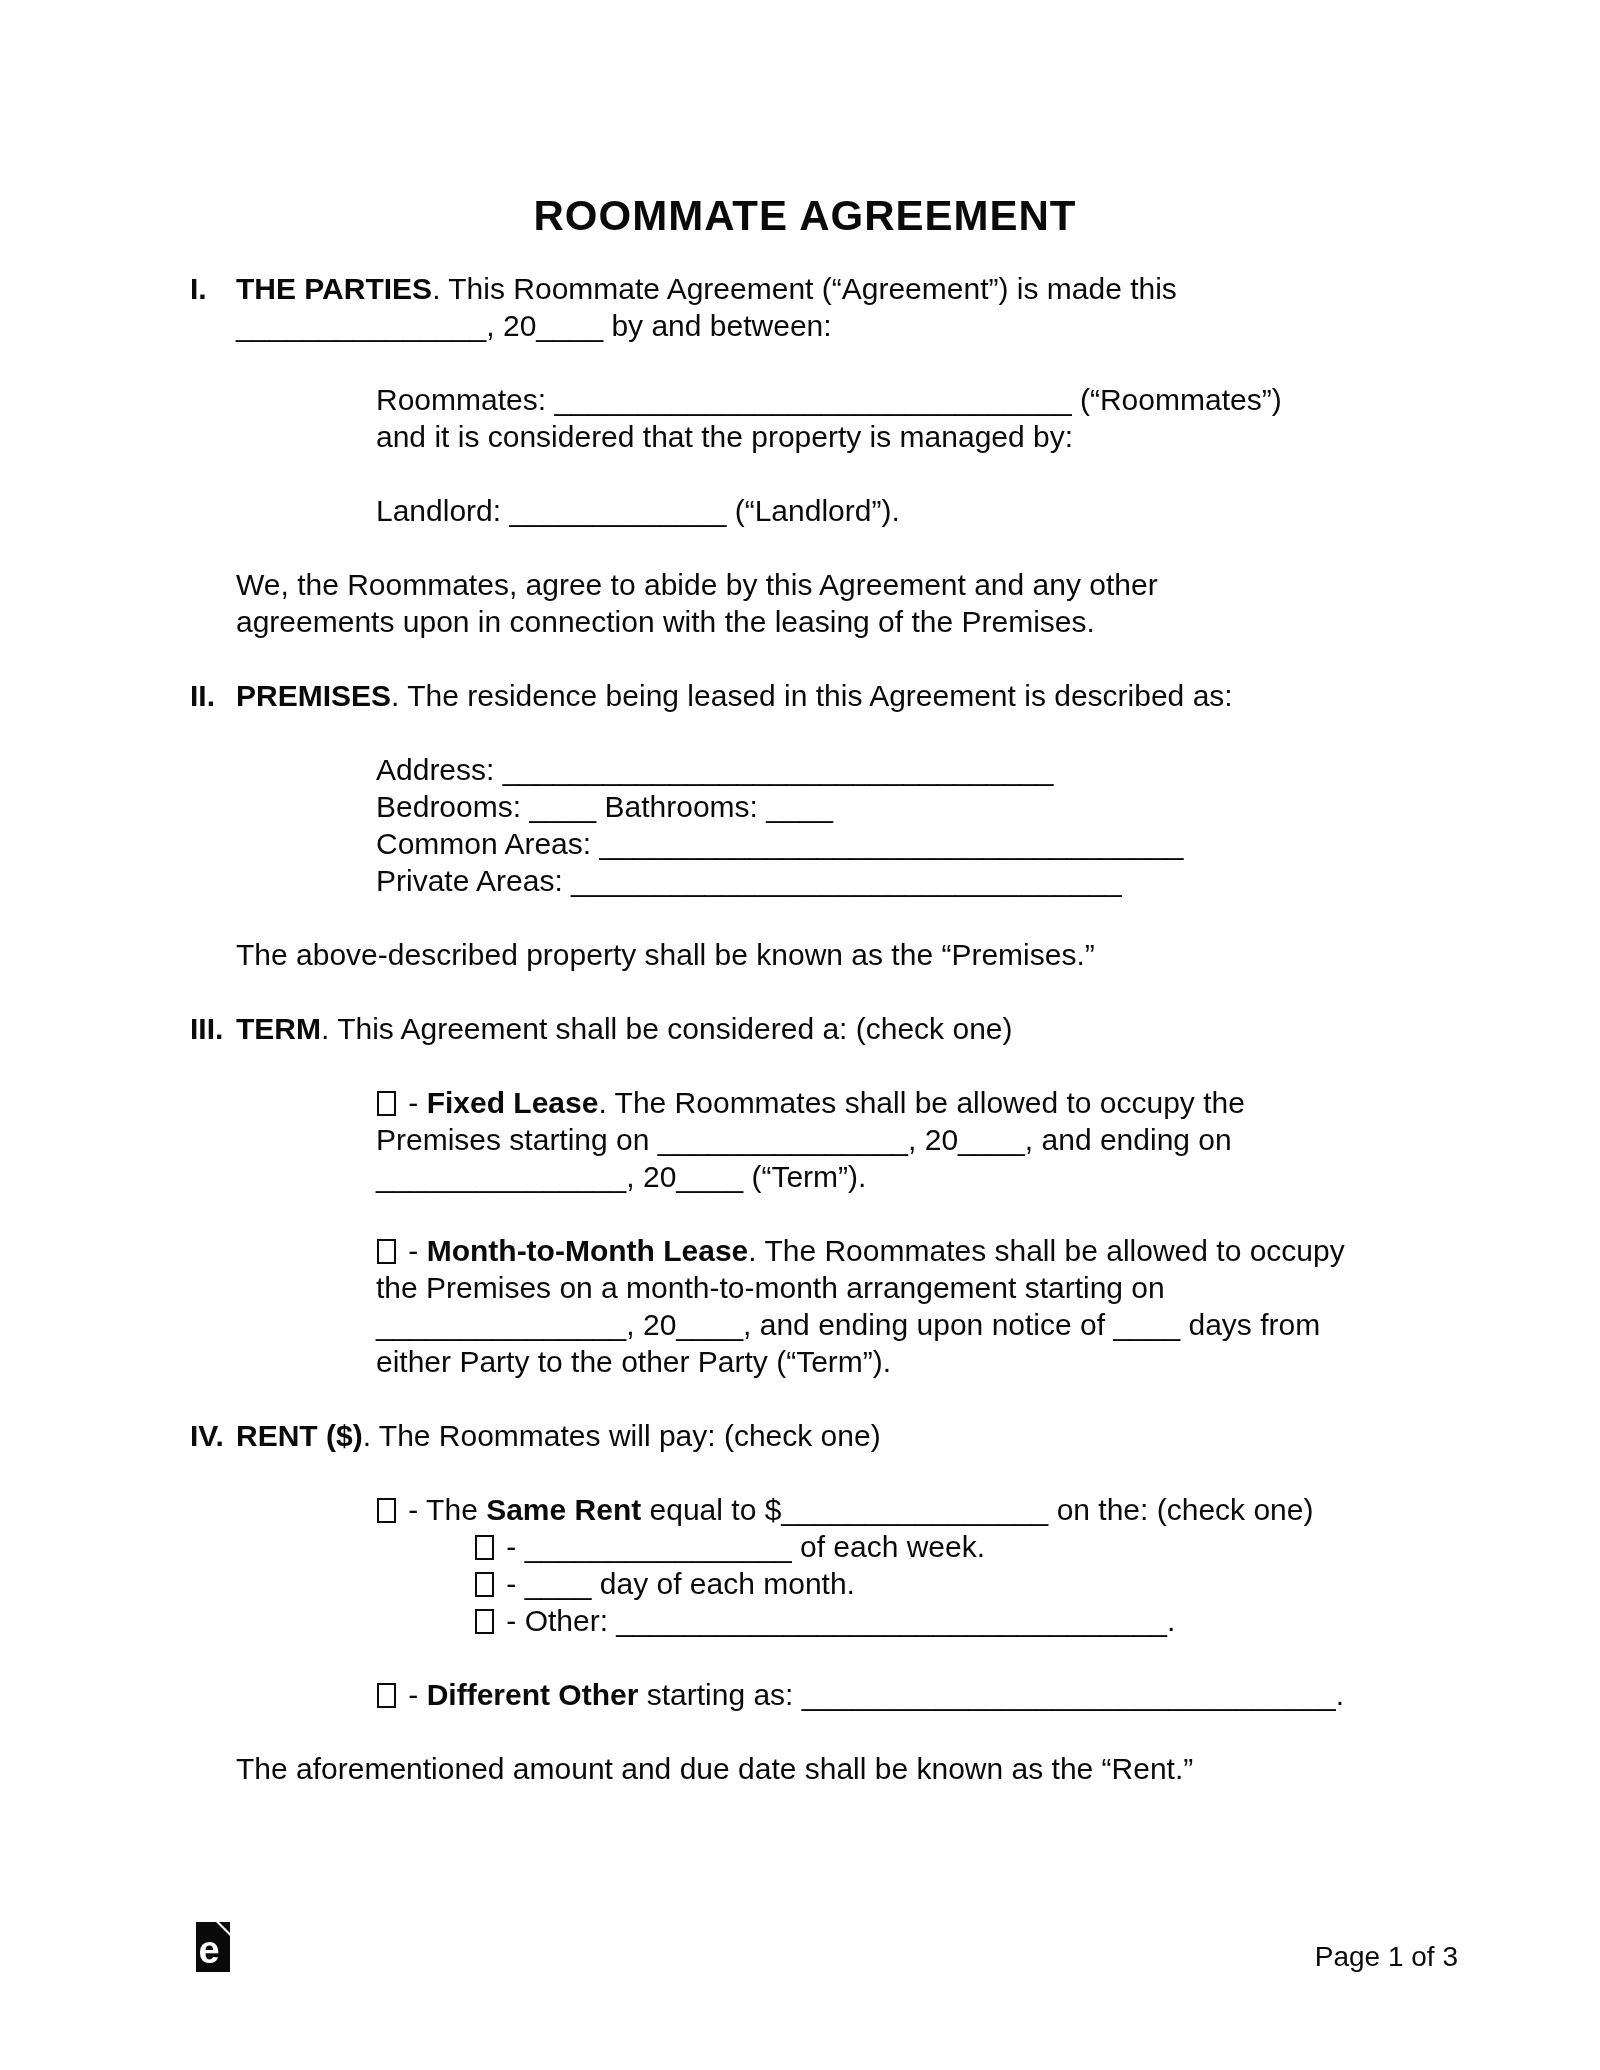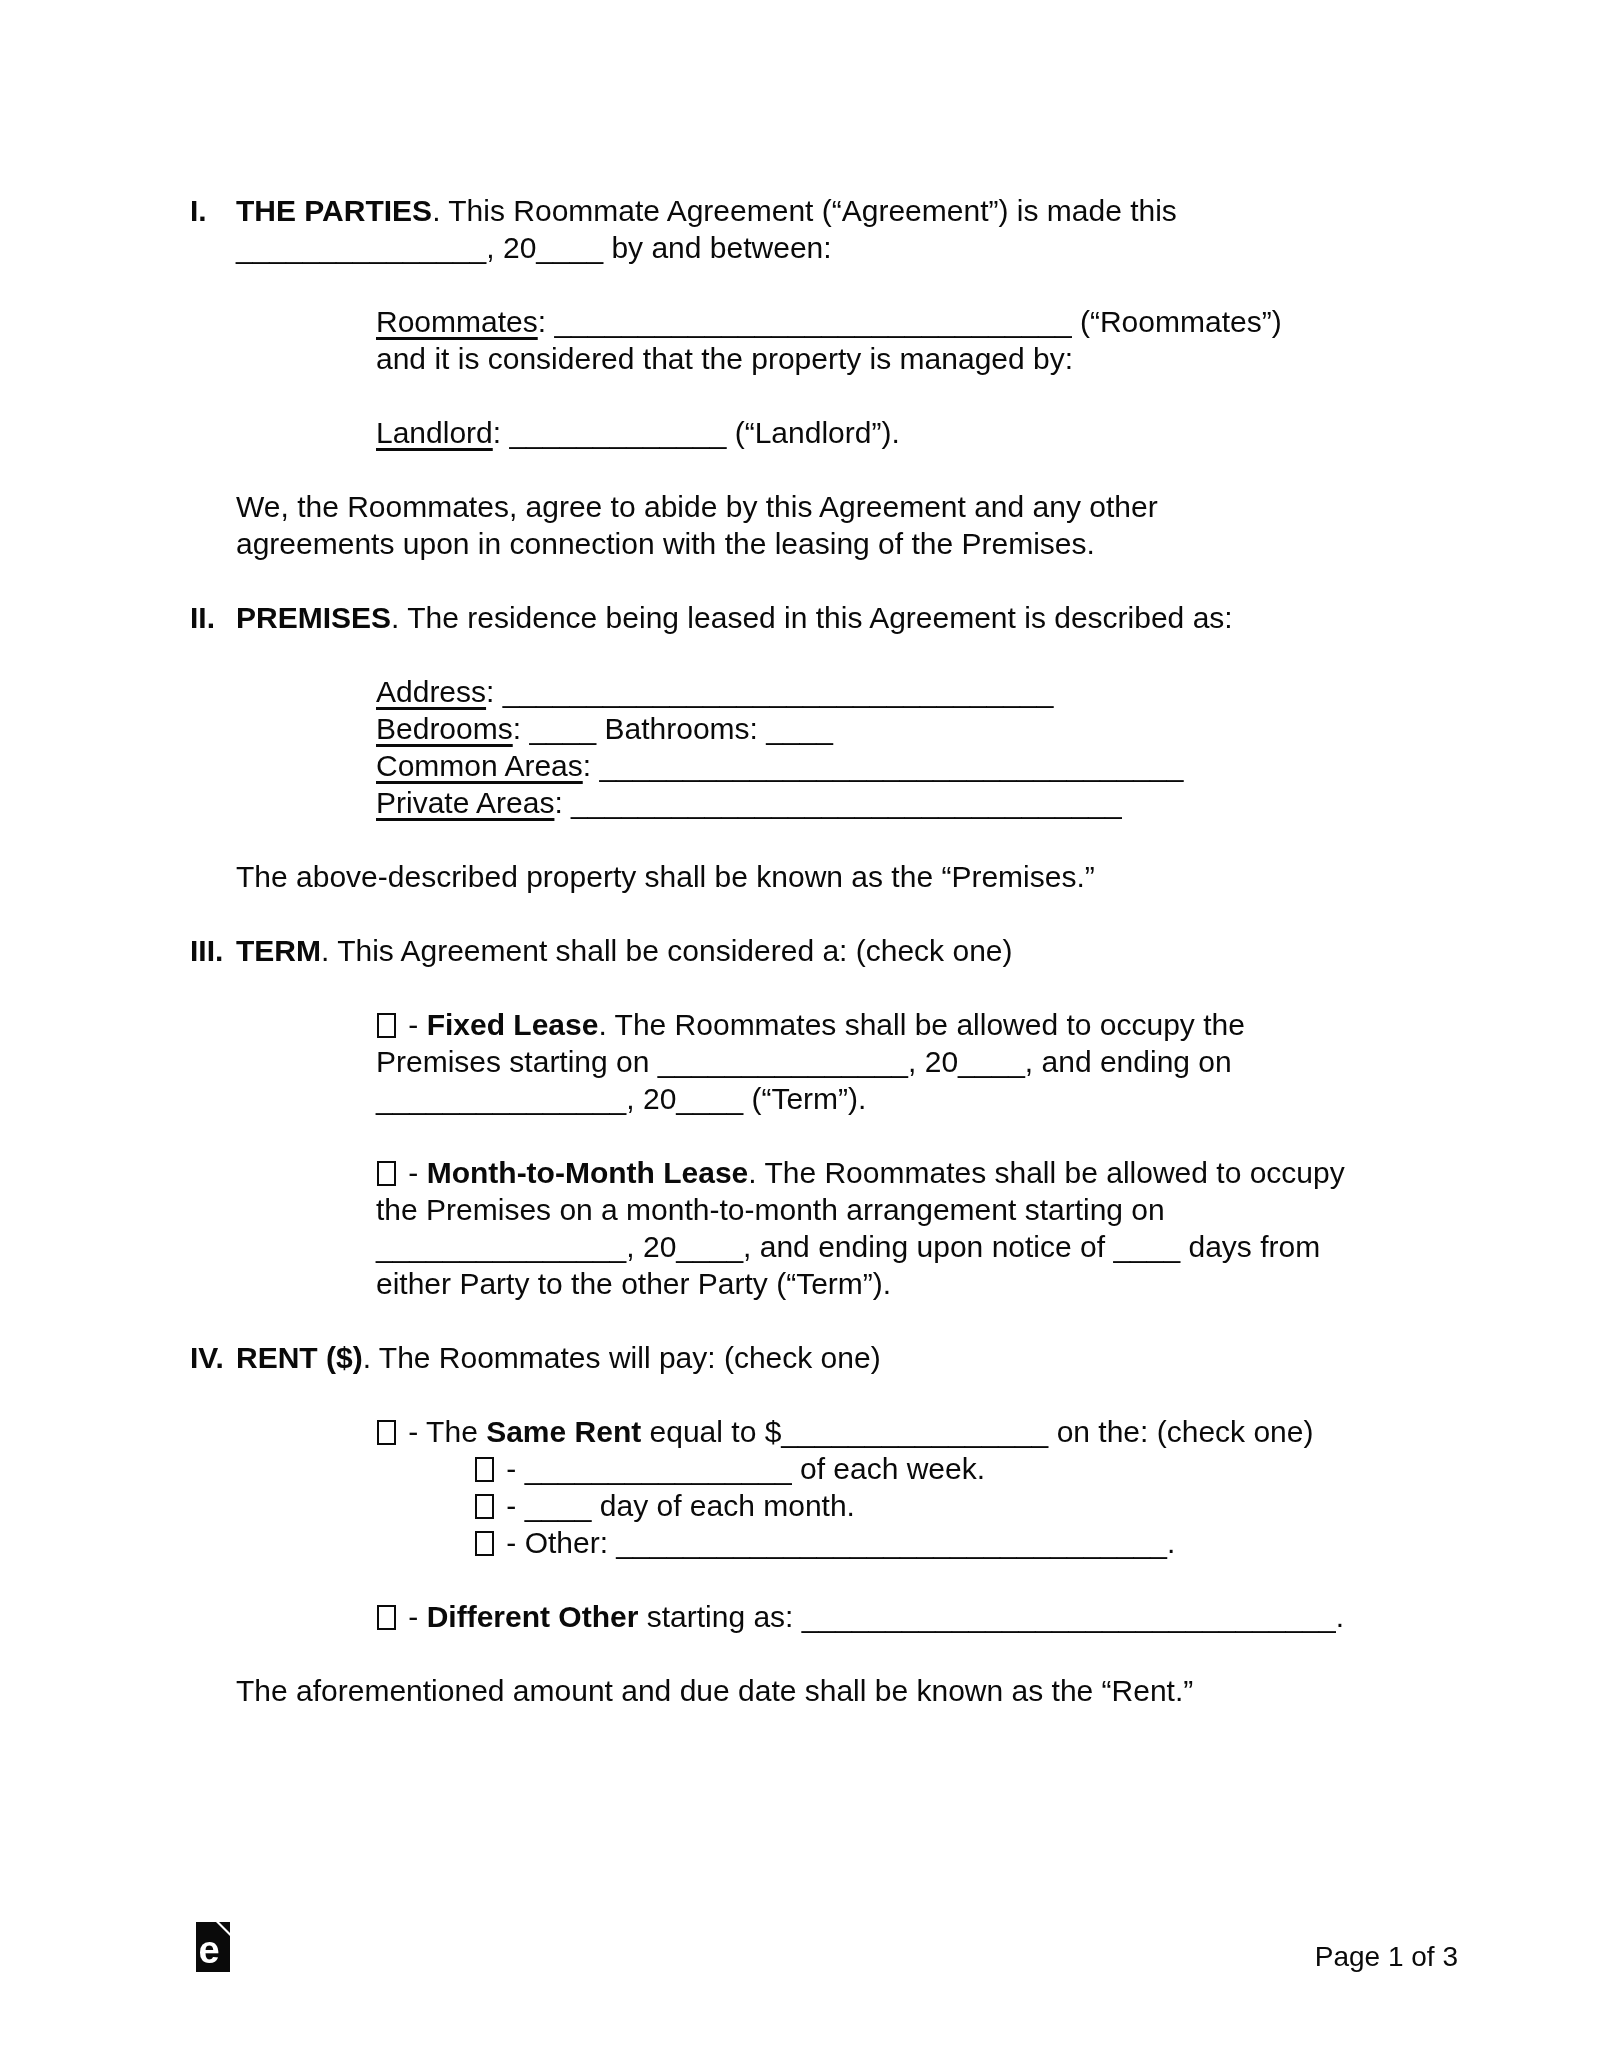--- a/index.html
+++ b/index.html
@@ -20,36 +20,37 @@
     margin:0 0 30px 0;
   }
   .row { position:relative; margin-bottom:37px; }
   .row.tight { margin-bottom:0; }
   .numeral { position:absolute; left:0; top:0; font-weight:bold; line-height:37px; }
   .para { line-height:37px; white-space:nowrap; }
   .ind-body .para { margin-left:46px; }
   .ind-1 .para { margin-left:186px; }
   .ind-2 .para { margin-left:284px; }
   .seg-b { font-weight:bold; }
-  .seg-u { text-decoration:underline; text-decoration-thickness:2.5px; text-underline-offset:5px; }
+  .seg-u { text-decoration-thickness:2.5px; text-underline-offset:5px; }
   .checkbox {
     display:inline-block; width:19px; height:25px;
     border:2.5px solid #0a0a0a; box-sizing:border-box;
     vertical-align:-3px; margin:0 4px 0 1px;
     background:#ffffff;
   }
   .footer-logo { position:absolute; left:196px; top:1922px; width:34px; height:50px; }
   .footer-page { position:absolute; top:1941px; right:142px; font-size:28px; line-height:32px; }
 </style>
 </head>
 <body>
 
 <div class="page">
   <div class="content">
 
+    <h1 class="doc-title">ROOMMATE AGREEMENT</h1>
 
     <div class="row ind-body">
       <span class="numeral">I.</span>
       <div class="para"><span class="seg-b">THE PARTIES</span><span>. This Roommate Agreement (“Agreement”) is made this</span><br><span class="seg-bl">_______________</span><span>, 20</span><span class="seg-bl">____</span><span> by and between:</span></div>
     </div>
 
     <div class="row ind-1">
       <div class="para"><span class="seg-u">Roommates</span><span>: </span><span class="seg-bl">_______________________________</span><span> (“Roommates”)</span><br><span>and it is considered that the property is managed by:</span></div>
     </div>
 

